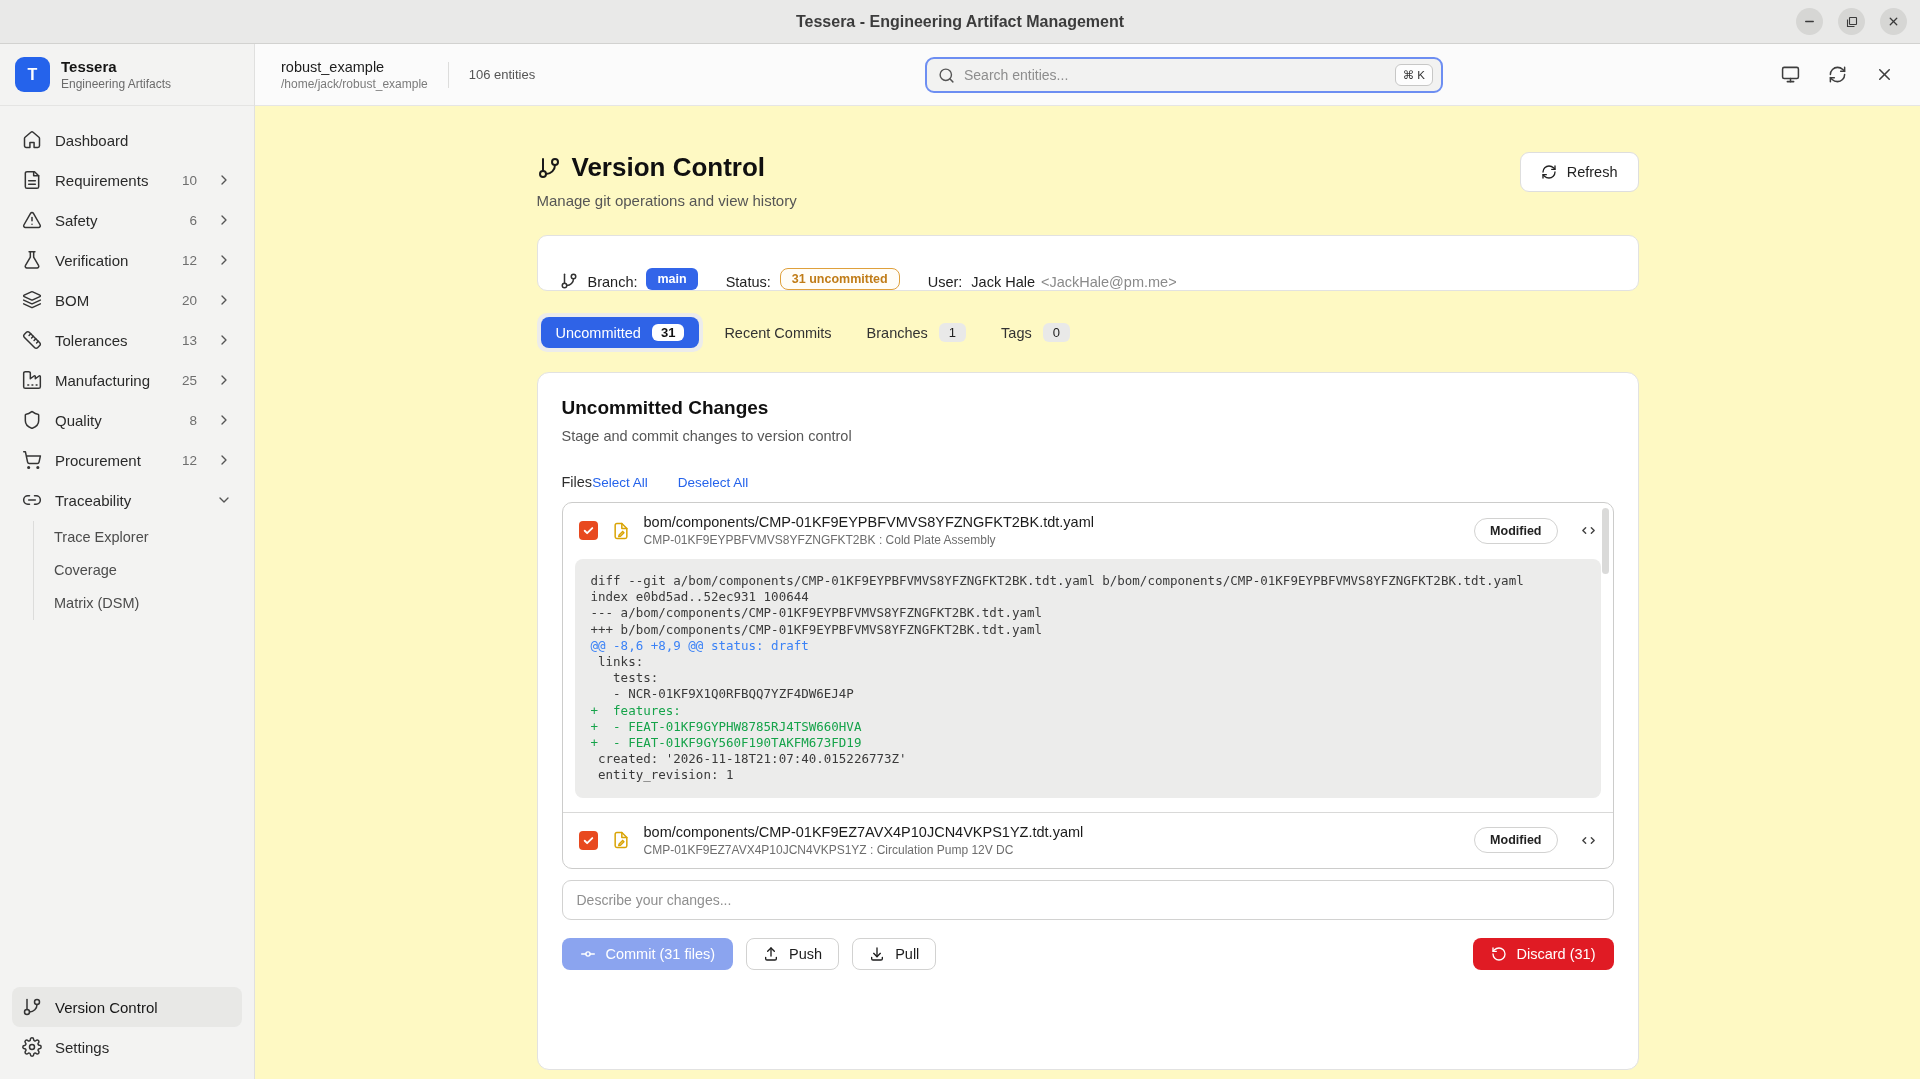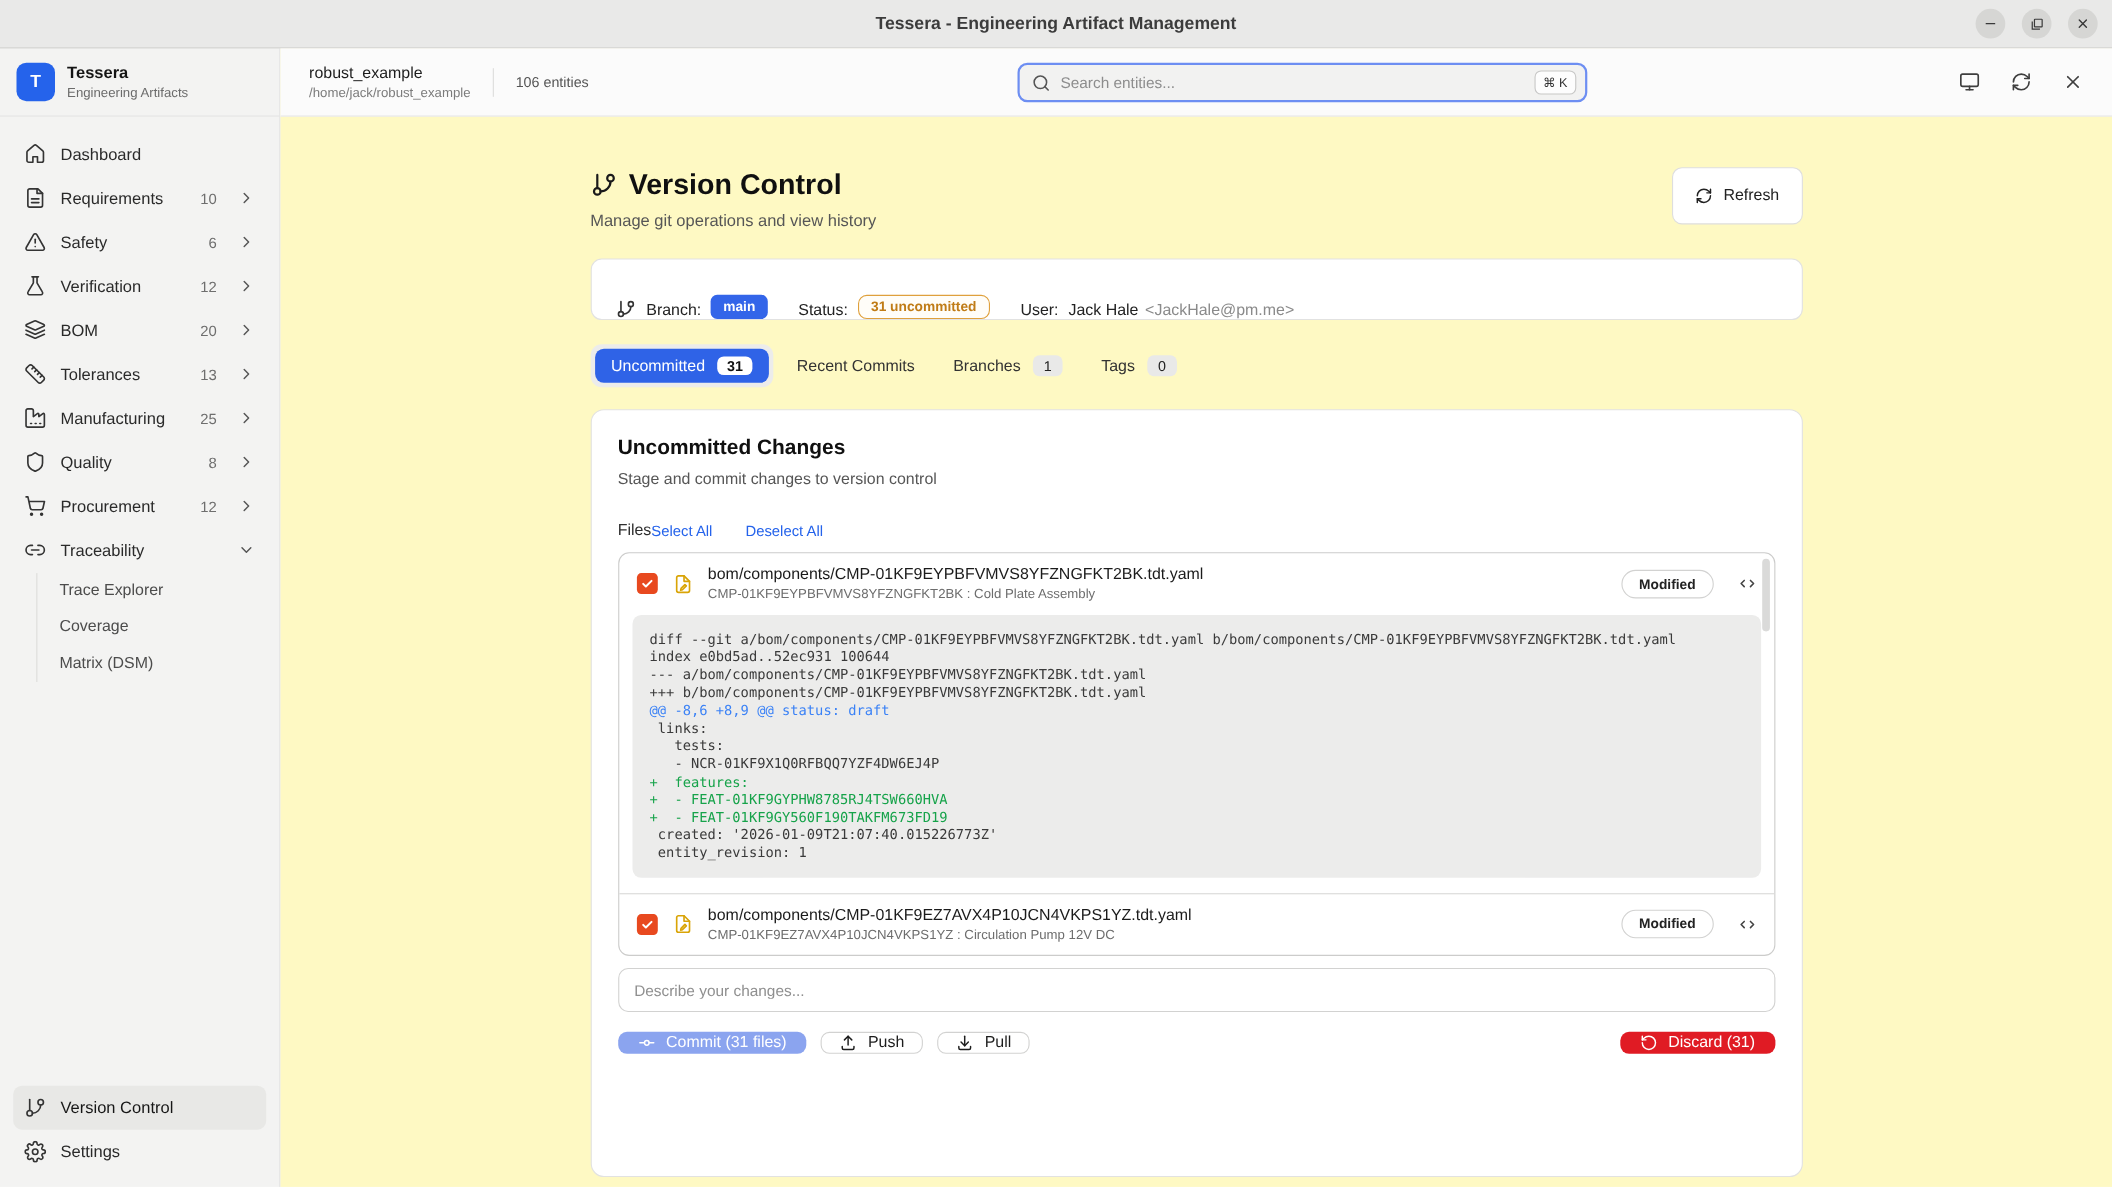--- a/index.html
+++ b/index.html
@@ -58,21 +58,21 @@
 
   
   .content { flex:1; overflow:hidden; }
   .container { width:1102px; margin:0 auto; padding-top:46px; }
 
   .page-head { display:flex; align-items:flex-start; }
   .page-title { display:flex; align-items:center; gap:11px; font-size:26px; font-weight:700; color:#101010; }
   .page-title .picon { width:24px; height:24px; color:#1a1a1a; }
   .page-sub { font-size:15px; color:#565656; margin-top:9px; }
   .btn-refresh { margin-left:auto; display:flex; align-items:center; gap:10px; background:#fff; border:1px solid #dedede;
-    border-radius:9px; padding:0 20px; height:52px; font-size:14.5px; color:#222; cursor:pointer; font-family:inherit; }
+    border-radius:9px; padding:0 20px; height:40px; font-size:14.5px; color:#222; cursor:pointer; font-family:inherit; }
   .btn-refresh .bicon { width:16px; height:16px; }
 
   .infobar { margin-top:26px; border:1px solid #e2e2e1; border-radius:10px; background:#fff;
     display:flex; align-items:flex-end; padding:0 22px; height:56px; font-size:14.5px; color:#222; }
   .infobar .iicon { width:18px; height:18px; color:#333; margin-right:10px; }
   .ib-label { font-weight:500; }
   .badge-main { background:#3365e9; color:#fff; font-size:12.5px; font-weight:700; border-radius:6px;
     padding:4px 11px; margin-left:9px; }
   .gap28 { width:28px; }
   .badge-status { border:1.5px solid #dfa03c; color:#c07c17; background:#fffdf8; font-size:12.5px; font-weight:700;
@@ -118,21 +118,21 @@
   .dl.added { color:#16a34a; }
   .dl.hunk { color:#3b82f6; }
   .scroll-thumb { position:absolute; top:5px; right:4px; width:7px; height:66px; background:#dadad9; border-radius:4px; cursor:pointer; }
 
   .commit-label { margin-top:34px; font-size:14.5px; color:#222; }
   .commit-input { margin-top:11px; width:100%; height:40px; border:1px solid #d2d2d1; border-radius:9px;
     padding:0 14px; font-size:14px; color:#222; background:#fff; outline:none; font-family:inherit; }
   .commit-input::placeholder { color:#8f8f8f; }
 
   .actions { margin-top:18px; display:flex; align-items:center; gap:13px; }
-  .btn { display:flex; align-items:center; gap:10px; border:none; border-radius:8px; font-size:14.5px; height:20px;
+  .btn { display:flex; align-items:center; gap:10px; border:none; border-radius:8px; font-size:14.5px; height:32px;
     padding:0 18px; cursor:pointer; font-family:inherit; }
   .btn .bicon { width:16px; height:16px; }
   .btn-commit { background:#8ba4ef; color:#fff; cursor:default; }
   .btn-outline { background:#fff; border:1px solid #d2d2d1; color:#1d1d1d; padding:0 16px; }
   .btn-discard { background:#e01b24; color:#fff; margin-left:auto; }
 </style>
 </head>
 <body>
 
 <div class="titlebar">
@@ -523,21 +523,21 @@
               <div class="dl meta">index e0bd5ad..52ec931 100644</div>
               <div class="dl meta">--- a/bom/components/CMP-01KF9EYPBFVMVS8YFZNGFKT2BK.tdt.yaml</div>
               <div class="dl meta">+++ b/bom/components/CMP-01KF9EYPBFVMVS8YFZNGFKT2BK.tdt.yaml</div>
               <div class="dl hunk">@@ -8,6 +8,9 @@ status: draft</div>
               <div class="dl"> links:</div>
               <div class="dl">   tests:</div>
               <div class="dl">   - NCR-01KF9X1Q0RFBQQ7YZF4DW6EJ4P</div>
               <div class="dl added">+  features:</div>
               <div class="dl added">+  - FEAT-01KF9GYPHW8785RJ4TSW660HVA</div>
               <div class="dl added">+  - FEAT-01KF9GY560F190TAKFM673FD19</div>
-              <div class="dl"> created: '2026-01-09T21:07:40.015226773Z'</div>
+              <div class="dl"> created: '2026-11-18T21:07:40.015226773Z'</div>
               <div class="dl"> entity_revision: 1</div>
             </div>
 
             <div class="file-row second">
               <span class="checkbox">
                 <svg viewBox="0 0 24 24" fill="none" stroke="#fff" stroke-width="3.4" stroke-linecap="round" stroke-linejoin="round">
                     <path d="m5 12.5 4.5 4.5L19 7.5"></path>
                   </svg>
               </span>
               <span class="ficon">

